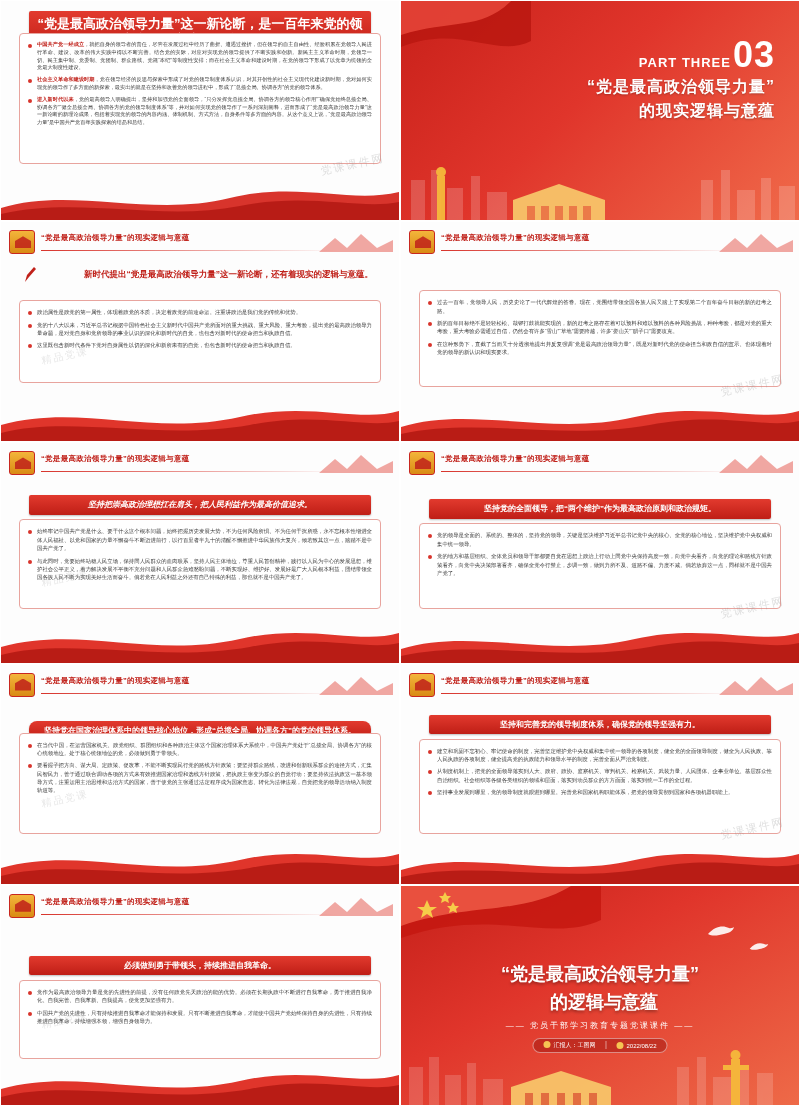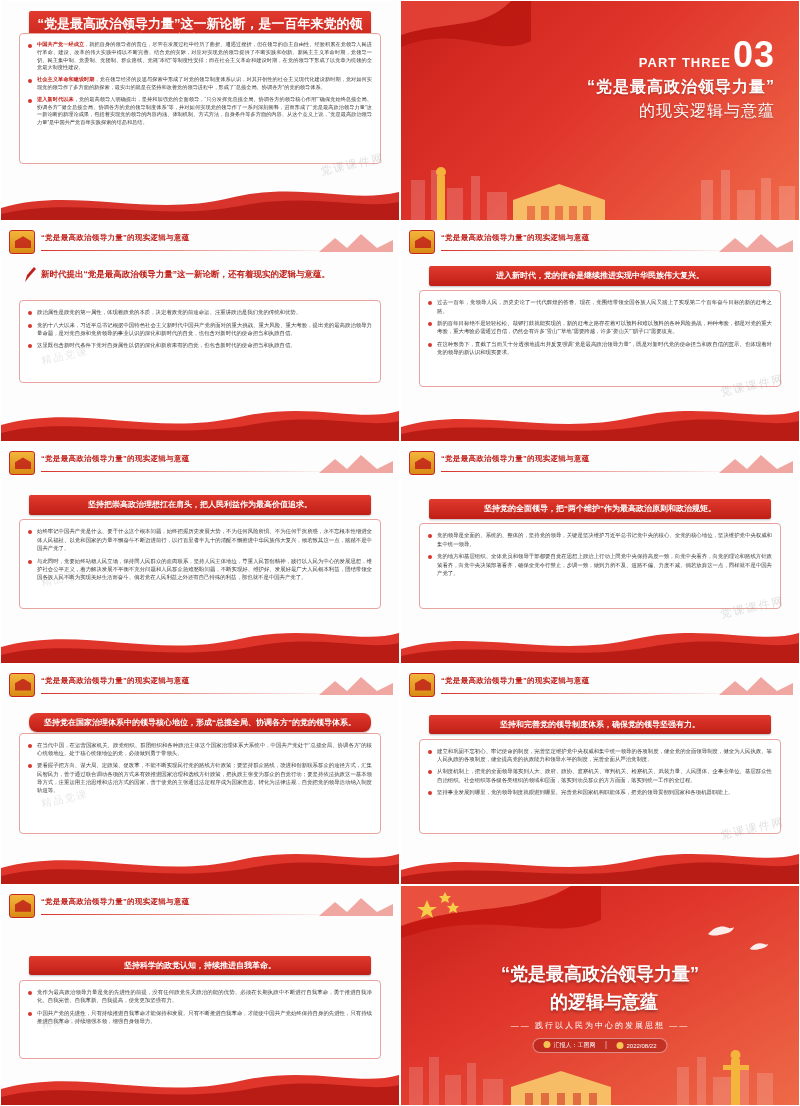--- a/index.html
+++ b/index.html
@@ -175,21 +175,21 @@
     right: 24px; top: 76px;
     font-size: 16px;
     font-weight: bold;
     letter-spacing: 1px;
     text-shadow: 0 1px 2px rgba(0,0,0,.25);
   }
   .cover3 .c-title2 {
     position: absolute;
     right: 24px; top: 100px;
     font-size: 16px;
-    font-weight: normal;
+    font-weight: bold;
     letter-spacing: 1px;
     text-shadow: 0 1px 2px rgba(0,0,0,.25);
   }
   .skyline {
     position: absolute;
     left: 0; right: 0; bottom: 0; height: 70px;
   }
 
   
   .coverEnd {
@@ -293,21 +293,21 @@
 
   <section class="slide content">
     <div class="hdr">
       <div class="hdr-emblem"></div>
       <div class="hdr-title">“党是最高政治领导力量”的现实逻辑与意蕴</div>
       <div class="hdr-rule"></div>
       <svg class="hdr-deco" viewBox="0 0 74 22">
         <path d="M0,22 L16,8 L28,18 L42,4 L58,18 L74,10 L74,22 Z" fill="#e2453a" opacity=".55"></path>
       </svg>
     </div>
-    <div class="banner" style="top:42px;left:22px;right:22px;background:none;box-shadow:none;color:#c0211a;font-size:8.5px;text-align:left;padding-left:18px;">新时代提出“党是最高政治领导力量”这一新论断，还有着现实的逻辑与意蕴。</div>
+    <div class="banner" style="top:42px;left:22px;right:22px;background:none;box-shadow:none;color:#c0211a;font-size:8.5px;text-align:right;padding-left:18px;">新时代提出“党是最高政治领导力量”这一新论断，还有着现实的逻辑与意蕴。</div>
     <svg style="position:absolute;left:22px;top:44px;width:14px;height:18px" viewBox="0 0 14 18">
       <path d="M2,16 L4,9 L11,1 L13,3 L6,11 Z" fill="#c0211a"></path>
     </svg>
     <div class="panel" style="top:78px;bottom:58px;">
       <ul class="bullets">
         <li><span>政治属性是政党的第一属性，体现着政党的本质，决定着政党的前途命运。注重讲政治是我们党的传统和优势。</span></li>
         <li><span>党的十八大以来，习近平总书记根据中国特色社会主义新时代中国共产党所面对的重大挑战、重大风险、重大考验，提出党的最高政治领导力量命题，是对党自身和党所领导的事业认识的深化和新时代的自觉，也包含对新时代的使命担当和执政自信。</span></li>
         <li><span>这里既包含新时代条件下党对自身属性以切的深化和新所未有的自觉，也包含新时代的使命担当和执政自信。</span></li>
       </ul>
     </div>
@@ -322,21 +322,20 @@
 
   <section class="slide content">
     <div class="hdr">
       <div class="hdr-emblem"></div>
       <div class="hdr-title">“党是最高政治领导力量”的现实逻辑与意蕴</div>
       <div class="hdr-rule"></div>
       <svg class="hdr-deco" viewBox="0 0 74 22">
         <path d="M0,22 L16,8 L28,18 L42,4 L58,18 L74,10 L74,22 Z" fill="#e2453a" opacity=".55"></path>
       </svg>
     </div>
-    <div class="banner" style="top:44px;">进入新时代，党的使命是继续推进实现中华民族伟大复兴。</div>
     <div class="panel" style="top:68px;bottom:54px;">
       <ul class="bullets">
         <li><span>过去一百年，党领导人民，历史史论了一代代辉煌的答卷。现在，党围结带领全国各族人民又踏上了实现第二个百年奋斗目标的新的赶考之路。</span></li>
         <li><span>新的百年目标绝不是轻轻松松、敲锣打鼓就能实现的，新的赶考之路存在着可以预料和难以预料的各种风险挑战，种种考验，都是对党的重大考验，重大考验必需通过自信，仍然会有许多“雪山”“草地”需要跨越，许多“娄山关”“腊子口”需要攻克。</span></li>
         <li><span>在这种形势下，直截了当而又十分透彻地提出并反复强调“党是最高政治领导力量”，既是对新时代党的使命担当和政自信的宣示、也体现着对党的领导的新认识和现实要求。</span></li>
       </ul>
     </div>
     <div class="wave">
       <svg viewBox="0 0 400 42" preserveAspectRatio="none">
         <path d="M0,28 C70,6 150,38 235,18 C305,2 360,24 400,12 L400,42 L0,42 Z" fill="#e0352b"></path>
@@ -348,21 +347,21 @@
 
   <section class="slide content">
     <div class="hdr">
       <div class="hdr-emblem"></div>
       <div class="hdr-title">“党是最高政治领导力量”的现实逻辑与意蕴</div>
       <div class="hdr-rule"></div>
       <svg class="hdr-deco" viewBox="0 0 74 22">
         <path d="M0,22 L16,8 L28,18 L42,4 L58,18 L74,10 L74,22 Z" fill="#e2453a" opacity=".55"></path>
       </svg>
     </div>
-    <div class="banner" style="top:52px;">坚持把崇高政治理想扛在肩头，把人民利益作为最高价值追求。</div>
+    <div class="banner" style="top:52px;font-style:italic;">坚持把崇高政治理想扛在肩头，把人民利益作为最高价值追求。</div>
     <div class="panel" style="top:76px;bottom:54px;">
       <ul class="bullets">
         <li><span>始终牢记中国共产党是什么、要干什么这个根本问题，始终把握历史发展大势，不为任何风险所惧、不为任何干扰所惑，永不忘根本性增进全体人民福祉、以党和国家的力量不懈奋斗不断迈进前行，以行百里者半九十的清醒不懈推进中华民族伟大复兴，倾若致其这一点，踏踏不是中国共产党了。</span></li>
         <li><span>与此同时，党要始终站稳人民立场，保持同人民群众的血肉联系，坚持人民主体地位，尊重人民首创精神，践行以人民为中心的发展思想，维护社会公平正义，着力解决发展不平衡不充分问题和人民群众急难愁盼问题，不断实现好、维护好、发展好最广大人民根本利益，团结带领全国各族人民不断为实现美好生活而奋斗。倘若党在人民利益之外还有自己特殊的利益，那也就不是中国共产党了。</span></li>
       </ul>
     </div>
     <div class="wave">
       <svg viewBox="0 0 400 42" preserveAspectRatio="none">
         <path d="M0,26 C80,4 150,38 240,18 C310,2 360,24 400,12 L400,42 L0,42 Z" fill="#e0352b"></path>
         <path d="M0,34 C70,16 160,42 250,26 C320,12 365,30 400,22 L400,42 L0,42 Z" fill="#b51a14" opacity=".92"></path>
@@ -398,21 +397,21 @@
 
   <section class="slide content">
     <div class="hdr">
       <div class="hdr-emblem"></div>
       <div class="hdr-title">“党是最高政治领导力量”的现实逻辑与意蕴</div>
       <div class="hdr-rule"></div>
       <svg class="hdr-deco" viewBox="0 0 74 22">
         <path d="M0,22 L16,8 L28,18 L42,4 L58,18 L74,10 L74,22 Z" fill="#e2453a" opacity=".55"></path>
       </svg>
     </div>
-    <div class="banner" style="top:48px;border-radius:8px;">坚持党在国家治理体系中的领导核心地位，形成“总揽全局、协调各方”的党的领导体系。</div>
+    <div class="banner" style="top:56px;border-radius:8px;">坚持党在国家治理体系中的领导核心地位，形成“总揽全局、协调各方”的党的领导体系。</div>
     <div class="panel" style="top:68px;bottom:50px;">
       <ul class="bullets">
         <li><span>在当代中国，在运营国家机关、政党组织、群团组织和各种政治主体这个国家治理体系大系统中，中国共产党处于“总揽全局、协调各方”的核心统领地位。处于核心统领地位的党，必须做到勇于带领头。</span></li>
         <li><span>要看握子把方向、谋大局、定政策、促改革，不能不断实现民行党的路线方针政策；要坚持群众路线，改进和创新联系群众的途径方式，汇集民智民力，善于通过联合调动各项的方式来有效推进国家治理和选线方针政策，把执政主张变为群众的自觉行动；要坚持依法执政这一基本领导方式，注重运用主治思维和法治方式的国家，善于使党的主张通过法定程序成为国家意志、转化为法律法规，自觉把党的领导活动纳入制度轨道等。</span></li>
       </ul>
     </div>
     <div class="wave">
       <svg viewBox="0 0 400 42" preserveAspectRatio="none">
         <path d="M0,26 C80,4 150,38 240,18 C310,2 360,24 400,12 L400,42 L0,42 Z" fill="#e0352b"></path>
         <path d="M0,34 C70,16 160,42 250,26 C320,12 365,30 400,22 L400,42 L0,42 Z" fill="#b51a14" opacity=".92"></path>
@@ -449,21 +448,21 @@
 
   <section class="slide content">
     <div class="hdr">
       <div class="hdr-emblem"></div>
       <div class="hdr-title">“党是最高政治领导力量”的现实逻辑与意蕴</div>
       <div class="hdr-rule"></div>
       <svg class="hdr-deco" viewBox="0 0 74 22">
         <path d="M0,22 L16,8 L28,18 L42,4 L58,18 L74,10 L74,22 Z" fill="#e2453a" opacity=".55"></path>
       </svg>
     </div>
-    <div class="banner" style="top:70px;">坚持科学的政党认知，持续推进自我革命。</div>
+    <div class="banner" style="top:70px;">必须做到勇于带领头，持续推进自我革命。</div>
     <div class="panel" style="top:94px;bottom:46px;">
       <ul class="bullets">
         <li><span>党作为最高政治领导力量是党的先进性的前提，没有任何政党先天政治的能的优势。必须在长期执政中不断进行自我革命，勇于推进自我净化、自我完善、自我革新、自我提高，使党更加坚强有力。</span></li>
         <li><span>中国共产党的先进性，只有持续推进自我革命才能保持和发展。只有不断推进自我革命，才能使中国共产党始终保持自身的先进性，只有持续推进自我革命，持续增强本领，增强自身领导力。</span></li>
       </ul>
     </div>
     <div class="wave">
       <svg viewBox="0 0 400 42" preserveAspectRatio="none">
         <path d="M0,26 C80,4 150,38 240,18 C310,2 360,24 400,12 L400,42 L0,42 Z" fill="#e0352b"></path>
         <path d="M0,34 C70,16 160,42 250,26 C320,12 365,30 400,22 L400,42 L0,42 Z" fill="#b51a14" opacity=".92"></path>
@@ -485,21 +484,21 @@
 
     <svg class="dove" style="right:64px;top:36px;width:28px;height:18px" viewBox="0 0 28 18">
       <path d="M1,12 C8,4 16,3 22,6 C24,7 27,5 27,5 C26,9 22,11 17,12 C12,13 6,15 1,12 Z"></path>
     </svg>
     <svg class="dove" style="right:30px;top:54px;width:20px;height:13px" viewBox="0 0 28 18">
       <path d="M1,12 C8,4 16,3 22,6 C24,7 27,5 27,5 C26,9 22,11 17,12 C12,13 6,15 1,12 Z"></path>
     </svg>
 
     <div class="e-t1">“党是最高政治领导力量”</div>
     <div class="e-t2">的逻辑与意蕴</div>
-    <div class="e-sub">—— 践行以人民为中心的发展思想 ——</div>
+    <div class="e-sub">—— 党员干部学习教育专题党课课件 ——</div>
     <div class="e-meta">
       <span>
         <span class="dot"></span><span>汇报人：</span><span>工图网</span>
       </span>
       <span class="sep"></span>
       <span>
         <span class="dot"></span><span>2022/08/22</span>
       </span>
     </div>
 

